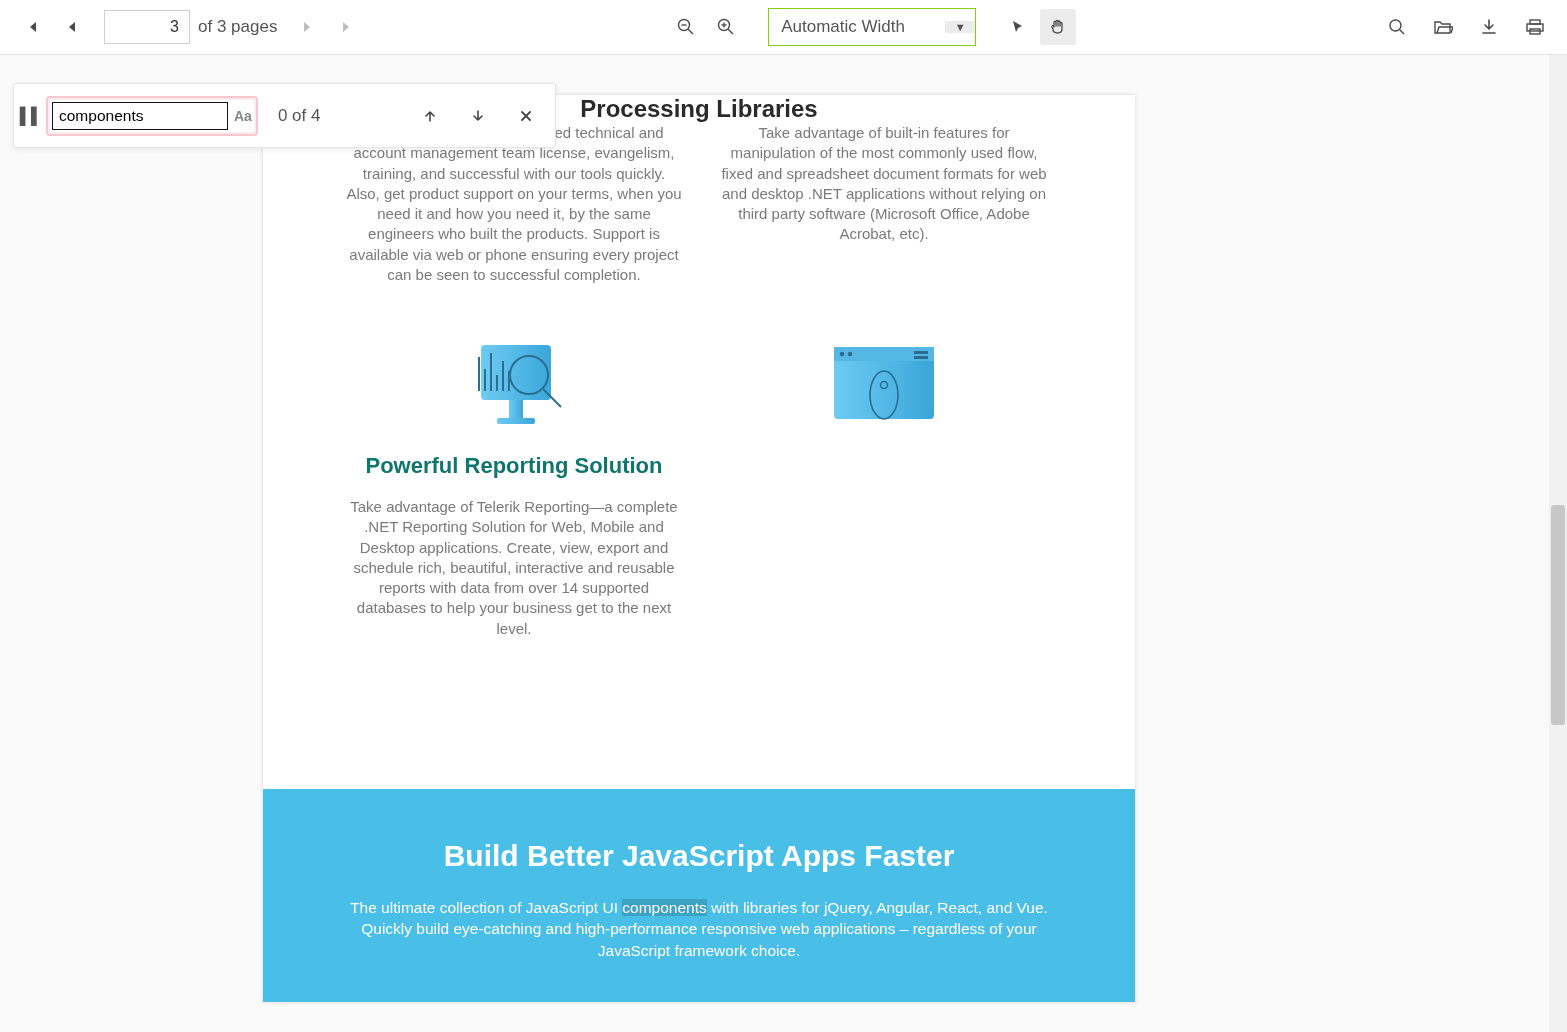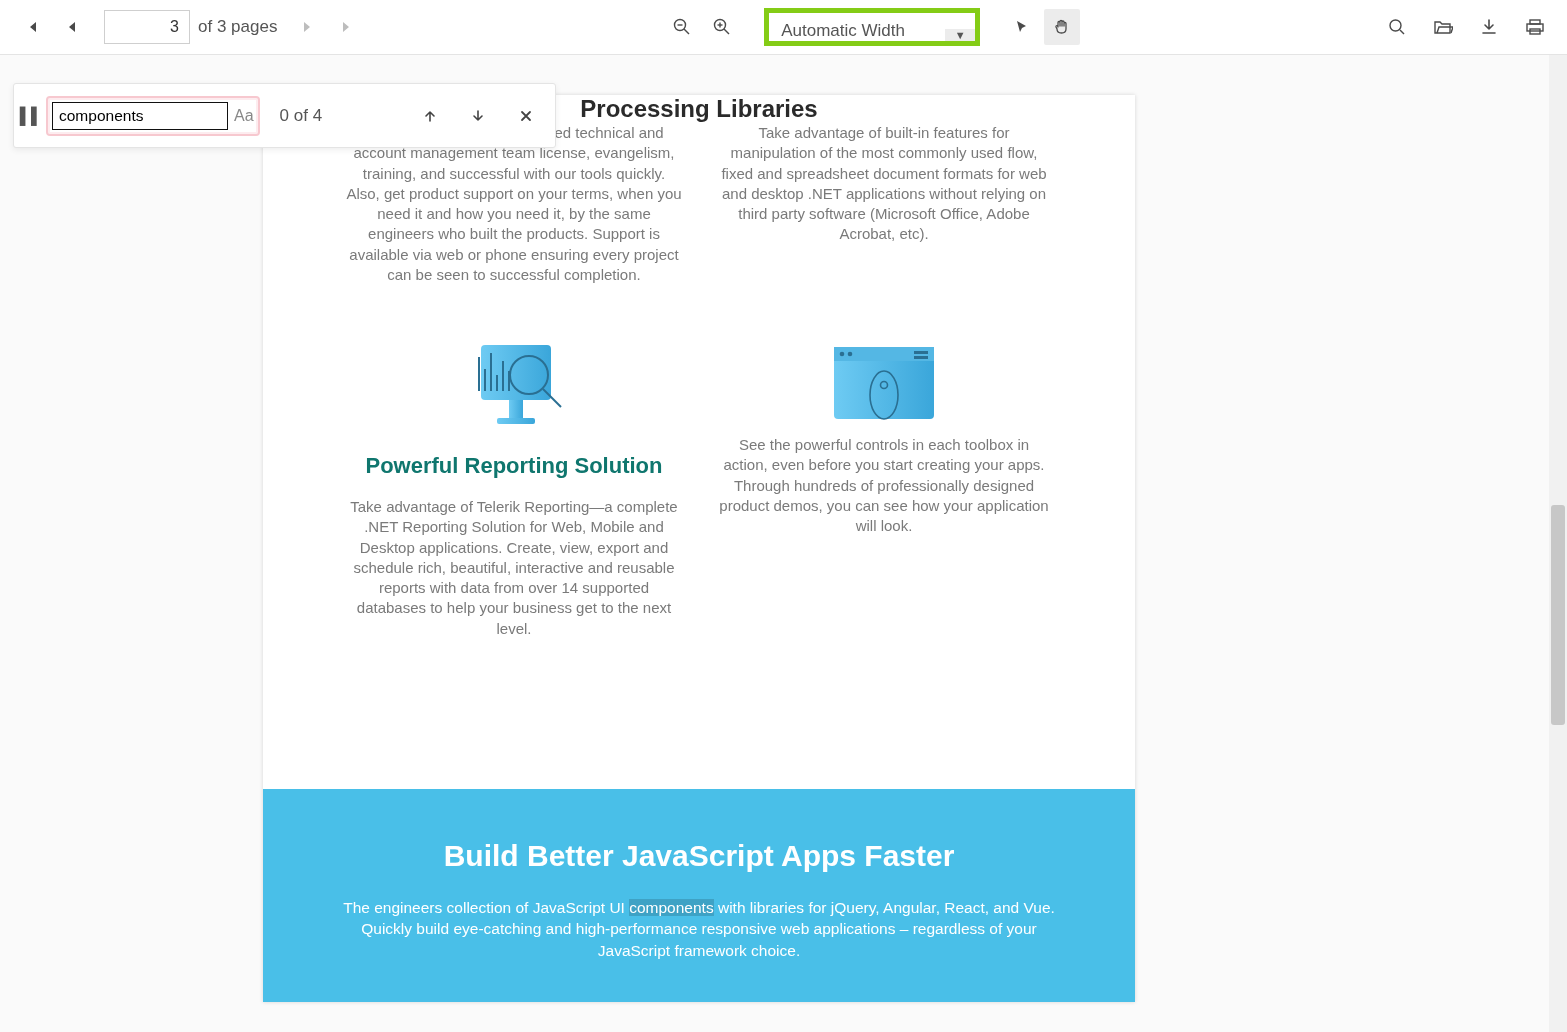--- a/index.html
+++ b/index.html
@@ -32,22 +32,22 @@
     border: 1px solid #cfcfcf;
     padding: 0 10px;
     font-size: 16px;
     text-align: right;
     color: #333;
     margin: 0 4px 0 10px;
   }
   .page-label { font-size: 17px; color: #555; white-space: nowrap; margin-right: 8px; }
   .spacer { flex: 1; }
   .zoom-select-wrap {
-    display: inline-flex; align-items: flex-end;
-    border: 5px solid #84cc16;
+    display: inline-flex; align-items: center;
+    border: 1px solid #84cc16;
     height: 38px;
     margin: 0 20px;
   }
   .zoom-select-label {
     width: 176px;
     display: flex; align-items: center;
     padding-left: 12px;
     font-size: 17px; color: #555;
   }
   .zoom-select-caret {
@@ -80,21 +80,21 @@
     border-radius: 4px;
     box-shadow: 0 0 0 2px #fdecef inset;
   }
   .find-input {
     width: 176px; height: 28px;
     border: 1px solid #111;
     padding: 0 6px;
     font-size: 15.5px;
     background:#fff;
   }
-  .find-aa { font-size: 16px; color:#888; margin-left:6px; cursor:pointer; }
+  .find-aa { font-size: 14px; color:#888; margin-left:6px; cursor:pointer;font-weight:bold; }
   .find-count { font-size: 17px; color:#555; margin: 0 12px; }
   .find-nav { display:flex; gap:22px; align-items:center; margin-left:auto; }
   .find-nav-btn { width:26px; text-align:center; font-size:18px; color:#444; cursor:pointer; }
 
   
   .viewer {
     position: absolute;
     top: 55px; left: 0; right: 0; bottom: 0;
     background: #fafafa;
     overflow: hidden;
@@ -291,29 +291,28 @@
               <rect x="10" y="12" width="100" height="72" rx="4" fill="url(#g2)"></rect>
               <rect x="10" y="12" width="100" height="14" fill="#54b7e4"></rect>
               <circle cx="18" cy="19" r="2.3" fill="#2a6f92"></circle>
                 <circle cx="26" cy="19" r="2.3" fill="#2a6f92"></circle>
               <rect x="90" y="16" width="14" height="3" fill="#2a6f92"></rect>
                 <rect x="90" y="21" width="14" height="3" fill="#2a6f92"></rect>
               <ellipse cx="60" cy="60" rx="14" ry="24" fill="none" stroke="#2a6f92" stroke-width="1.6"></ellipse>
               <circle cx="60" cy="50" r="3.5" fill="none" stroke="#2a6f92" stroke-width="1.6"></circle>
             </svg>
           </div>
-          <p>See the powerful controls in each toolbox in action, even before you start creating your apps. Through hundreds of professionally designed product demos, you can see how your application will look.</p>
         </div>
       </div>
     </div>
 
     <div class="blue-band">
       <h2>Build Better JavaScript Apps Faster</h2>
       <p>
-        <span>The engineers collection of JavaScript UI </span><span class="hl">components</span><span> with libraries for jQuery, Angular, React, and Vue. Quickly build eye-catching and high-performance responsive web applications – regardless of your JavaScript framework choice.</span>
+        <span>The ultimate collection of JavaScript UI </span><span class="hl">components</span><span> with libraries for jQuery, Angular, React, and Vue. Quickly build eye-catching and high-performance responsive web applications – regardless of your JavaScript framework choice.</span>
       </p>
     </div>
   </div>
 
   <div class="scrollbar-track">
     <div class="scrollbar-thumb" style="top:450px; height:220px;"></div>
   </div>
 </div>
 
 <div class="findbar">

